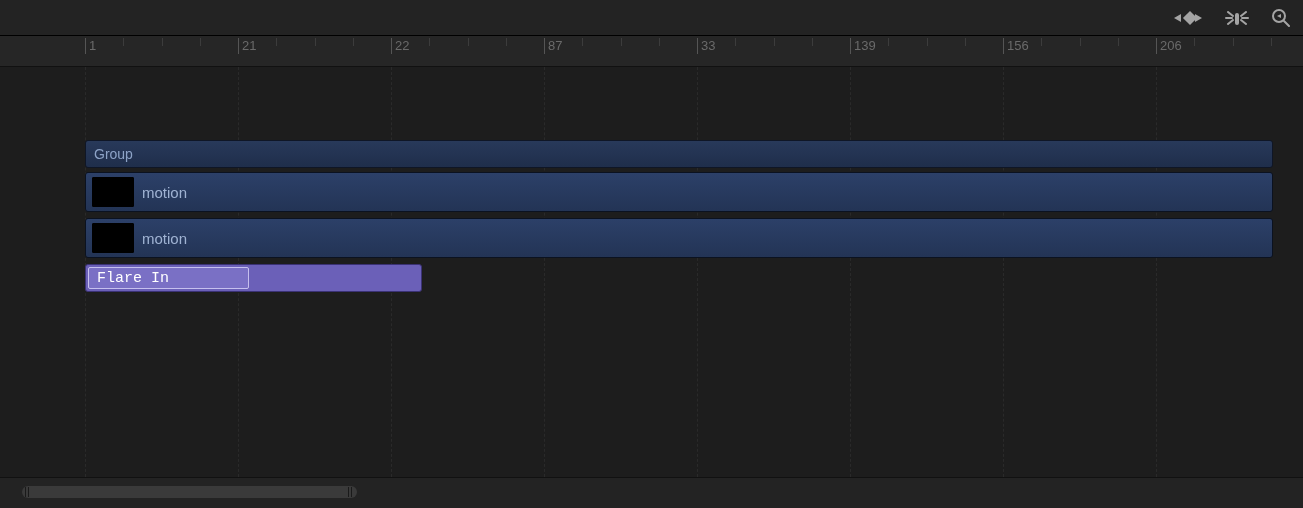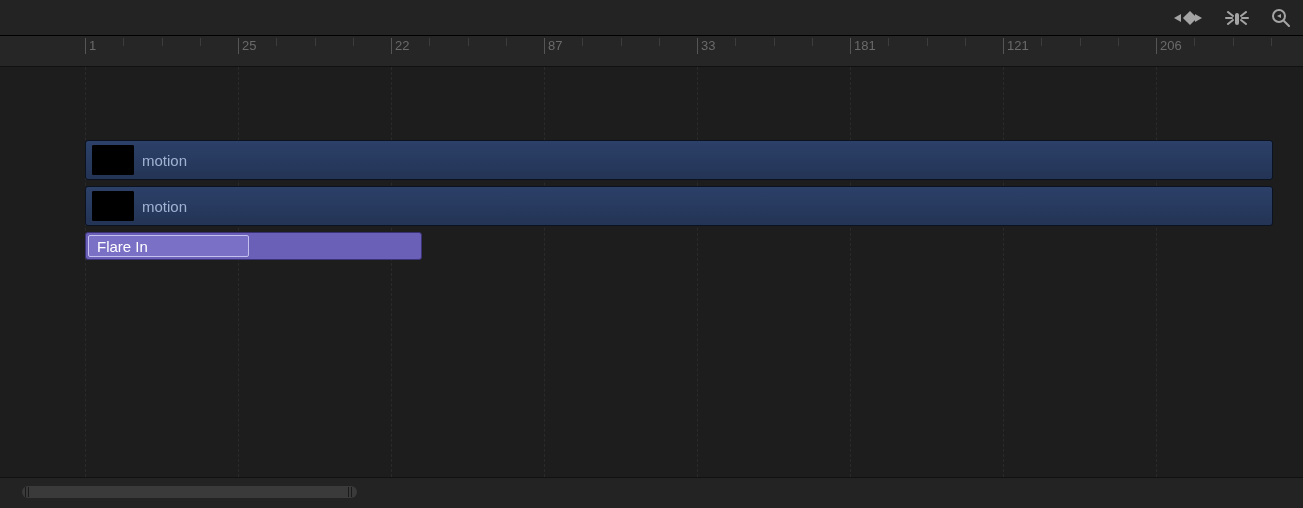--- a/index.html
+++ b/index.html
@@ -140,20 +140,21 @@
     border: 1px solid #000;
     border-radius: 1px;
     flex: 0 0 auto;
   }
   .clip .name { white-space: nowrap; }
 
   
   .behavior-lane {
     position: relative;
     height: 30px;
+    font-family: Liberation Mono, monospace;
   }
   .behavior {
     position: absolute;
     left: 0;
     top: 0;
     height: 28px;
     background: #6b60b8;
     border: 1px solid #3b3275;
     border-radius: 3px;
     box-sizing: border-box;
@@ -250,41 +251,41 @@
 </div>
 
 <div class="ruler">
   <div class="ruler-inner" id="ruler-inner">
       <div class="major-tick" style="left: 0px;">
         <div class="line"></div>
         <div class="label">1</div>
       </div>
       <div class="major-tick" style="left: 153px;">
         <div class="line"></div>
-        <div class="label">25</div>
+        <div class="label">21</div>
       </div>
       <div class="major-tick" style="left: 306px;">
         <div class="line"></div>
         <div class="label">22</div>
       </div>
       <div class="major-tick" style="left: 459px;">
         <div class="line"></div>
         <div class="label">87</div>
       </div>
       <div class="major-tick" style="left: 612px;">
         <div class="line"></div>
         <div class="label">33</div>
       </div>
       <div class="major-tick" style="left: 765px;">
         <div class="line"></div>
-        <div class="label">181</div>
+        <div class="label">139</div>
       </div>
       <div class="major-tick" style="left: 918px;">
         <div class="line"></div>
-        <div class="label">121</div>
+        <div class="label">156</div>
       </div>
       <div class="major-tick" style="left: 1071px;">
         <div class="line"></div>
         <div class="label">206</div>
       </div>
       <div class="minor-tick" style="left: 38.25px;"></div>
       <div class="minor-tick" style="left: 76.5px;"></div>
       <div class="minor-tick" style="left: 114.75px;"></div>
       <div class="minor-tick" style="left: 191.25px;"></div>
       <div class="minor-tick" style="left: 229.5px;"></div>
@@ -316,20 +317,23 @@
       <div class="vline" style="left: 153px;"></div>
       <div class="vline" style="left: 306px;"></div>
       <div class="vline" style="left: 459px;"></div>
       <div class="vline" style="left: 612px;"></div>
       <div class="vline" style="left: 765px;"></div>
       <div class="vline" style="left: 918px;"></div>
       <div class="vline" style="left: 1071px;"></div>
     </div>
 
   <div class="lanes">
+    <div class="group-bar">
+      <span>Group</span>
+    </div>
 
     <div class="clip">
       <div class="thumb"></div>
       <span class="name">motion</span>
     </div>
 
     <div class="clip">
       <div class="thumb"></div>
       <span class="name">motion</span>
     </div>

